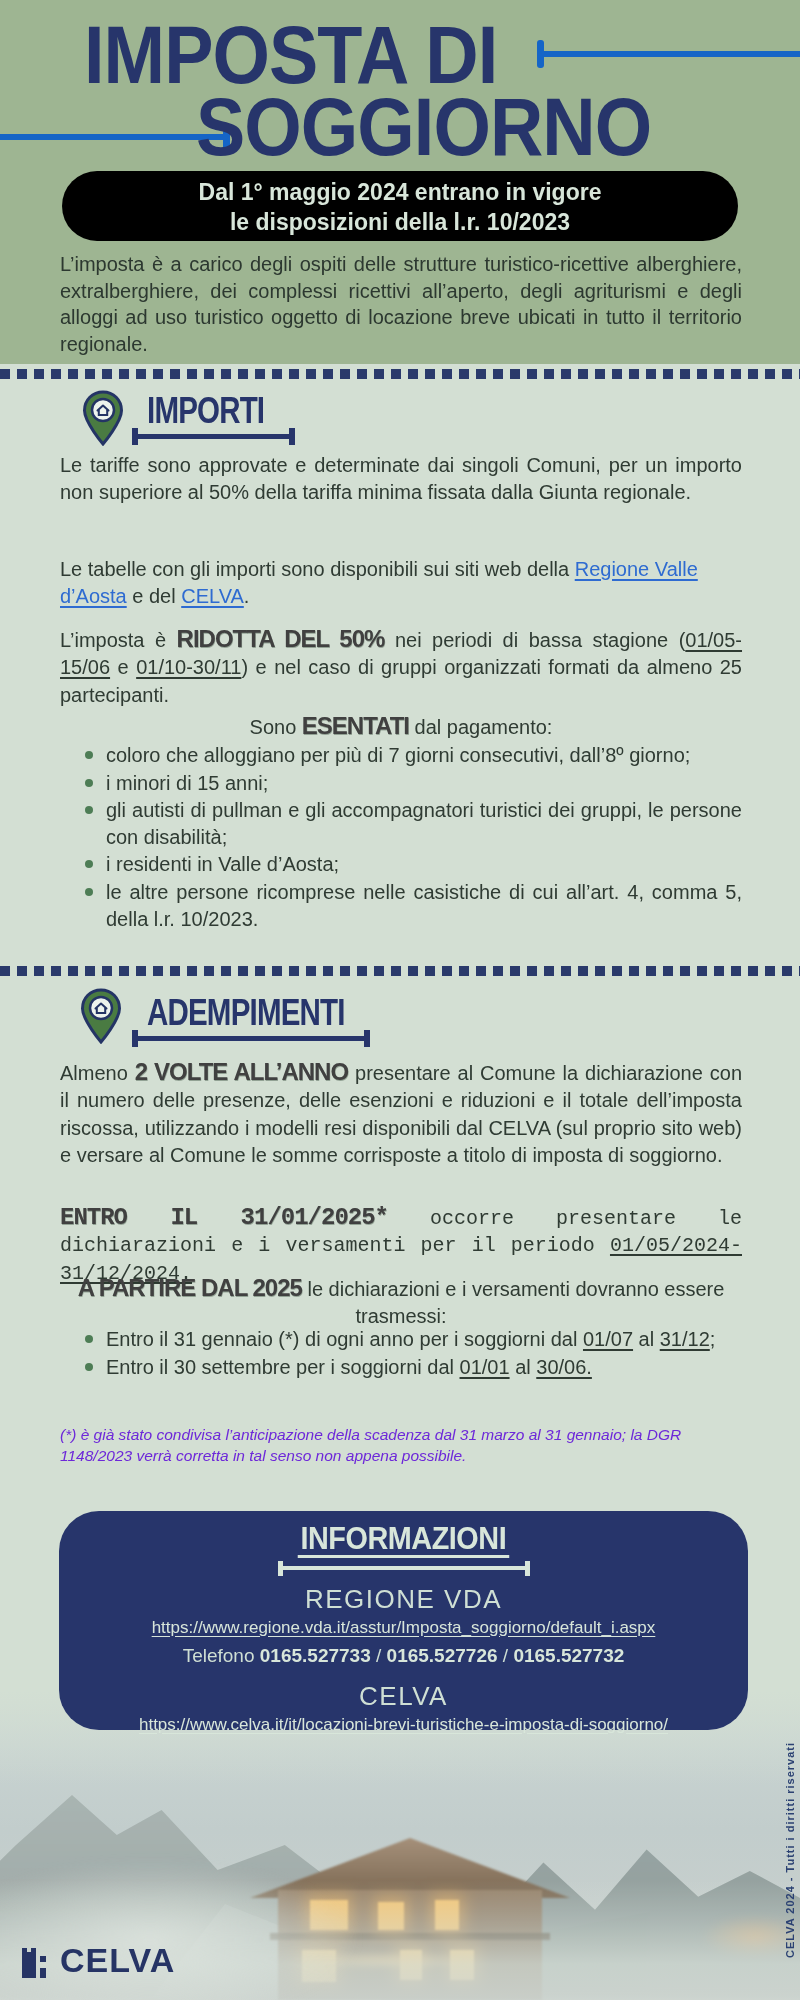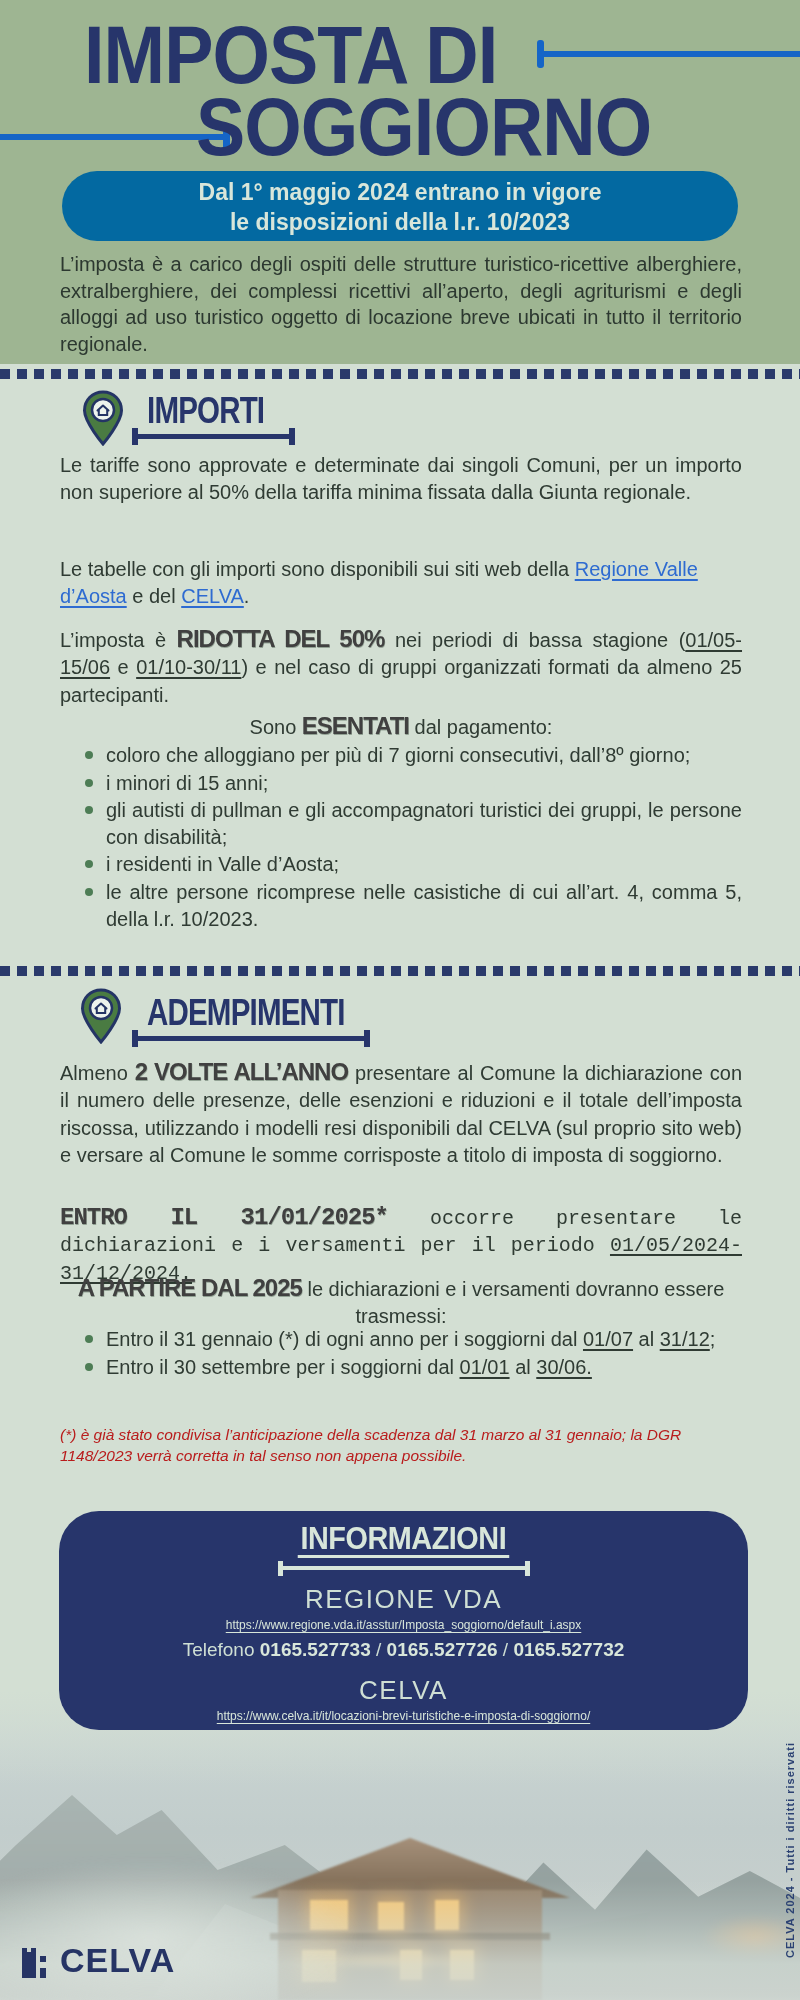--- a/index.html
+++ b/index.html
@@ -10,21 +10,21 @@
   .band{position:absolute;top:0;left:0;width:800px;height:364px;background:#9eb592;}
   .title-line{position:absolute;margin:0;color:#27356b;font-weight:bold;line-height:1;
               letter-spacing:-1px;transform:scaleX(.9);transform-origin:left top;white-space:nowrap;}
   .t1{top:14px;left:84px;font-size:82px;}
   .t2{top:86px;left:196px;font-size:82px;}
   .bl{position:absolute;background:#1565c7;height:6px;}
   .bl-r{top:51px;left:537px;width:263px;}
   .bl-r::before{content:'';position:absolute;left:0;top:-11px;width:7px;height:28px;background:#1565c7;border-radius:3px;}
   .bl-l{top:134px;left:0;width:230px;}
   .bl-l::after{content:'';position:absolute;right:0;top:-11px;width:7px;height:28px;background:#1565c7;border-radius:3px;}
-  .pill{position:absolute;top:171px;left:62px;width:676px;height:70px;background:#0369a1;border-radius:35px;
+  .pill{position:absolute;top:171px;left:62px;width:676px;height:70px;background:#000000;border-radius:35px;
         color:#d8e6da;text-align:center;font-weight:bold;font-size:23px;line-height:30px;
         padding-top:6px;box-sizing:border-box;}
   .intro{position:absolute;top:251px;left:60px;width:682px;margin:0;font-size:20px;line-height:26.6px;
          text-align:justify;color:#2c3830;}
 
   
   .dots{position:absolute;left:0;width:800px;height:10px;
         background:repeating-linear-gradient(90deg,#2a3a6b 0 10px,rgba(0,0,0,0) 10px 17px);}
   .dots1{top:369px;}
   .dots2{top:966px;}
@@ -55,39 +55,39 @@
   .blist{position:absolute;left:84px;width:658px;margin:0;padding:0;list-style:none;
          font-size:20px;line-height:26.6px;color:#2f3b33;}
   #ul-imp{top:742px;}
   #ul-ade{top:1326px;}
   .blist li{position:relative;padding-left:22px;text-align:justify;margin-bottom:1px;}
   .blist li::before{content:'';position:absolute;left:1px;top:9px;width:8px;height:8px;border-radius:50%;background:#4d7d55;}
   #p-ade1{top:1058px;}
   #p-ade2{top:1204px;font-family:Liberation Mono, monospace;}
   #p-ade3{top:1274px;text-align:center;}
   .footnote{position:absolute;left:60px;top:1424px;width:672px;margin:0;font-size:15.5px;line-height:21px;
-            font-style:italic;color:#b91c1c;text-align:left;}
+            font-style:italic;color:#6d28d9;text-align:left;}
 
   .gs{color:#404040;font-weight:bold;font-size:24px;letter-spacing:-1px;
       text-shadow:.5px .5px 0 rgba(25,50,32,.35);}
   .u{text-decoration:underline;text-underline-offset:3px;}
   a.link{color:#2e6bd1;text-decoration:underline;text-underline-offset:3px;cursor:pointer;}
 
   
   .infobox{position:absolute;left:59px;top:1511px;width:689px;height:219px;background:#27356b;border-radius:40px;
            color:#d8e6da;text-align:center;box-sizing:border-box;padding-top:10px;z-index:6;}
   .info-h{display:inline-block;font-size:32px;font-weight:bold;letter-spacing:-0.5px;line-height:34px;
           transform:scaleX(.9);transform-origin:center top;border-bottom:3px solid #d8e6da;padding:0 3px;}
   .dim-light{position:relative;margin:3px auto 0;width:252px;height:15px;}
   .dim-light .bar{position:absolute;left:0;right:0;top:5px;height:4px;background:#d8e6da;}
   .dim-light::before,.dim-light::after{content:'';position:absolute;top:0;width:5px;height:15px;background:#d8e6da;}
   .dim-light::before{left:0;}
   .dim-light::after{right:0;}
   .info-org{font-size:26px;letter-spacing:1.5px;margin-top:8px;color:#cfdfd4;font-weight:normal;}
-  .info-link{display:block;font-size:12px;margin-top:3px;color:#d8e6da;text-decoration:underline;
+  .info-link{display:block;font-size:17px;margin-top:3px;color:#d8e6da;text-decoration:underline;
              text-underline-offset:3px;cursor:pointer;}
   .info-phone{font-size:19px;margin-top:7px;color:#cfdfd4;}
   .info-phone b{color:#d8e6da;}
   .mt14{margin-top:14px;}
 
   
   .photo{position:absolute;left:0;top:1690px;width:800px;height:310px;z-index:1;
          background:linear-gradient(#ccd7d4 0%,#c2cdcc 45%,#ccd1ce 100%);}
   .photo .fade-top{position:absolute;top:0;left:0;right:0;height:95px;z-index:4;
          background:linear-gradient(#d3dfd3,rgba(211,223,211,0));}

